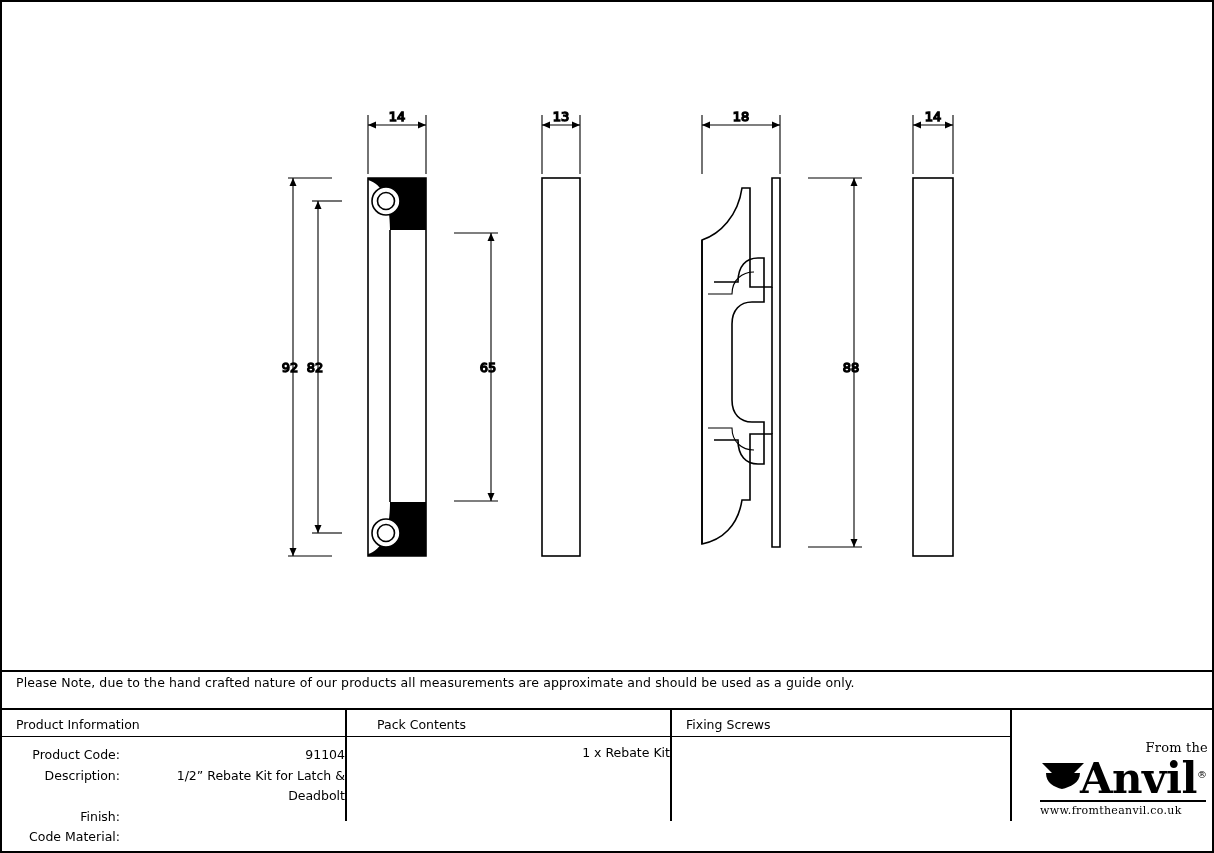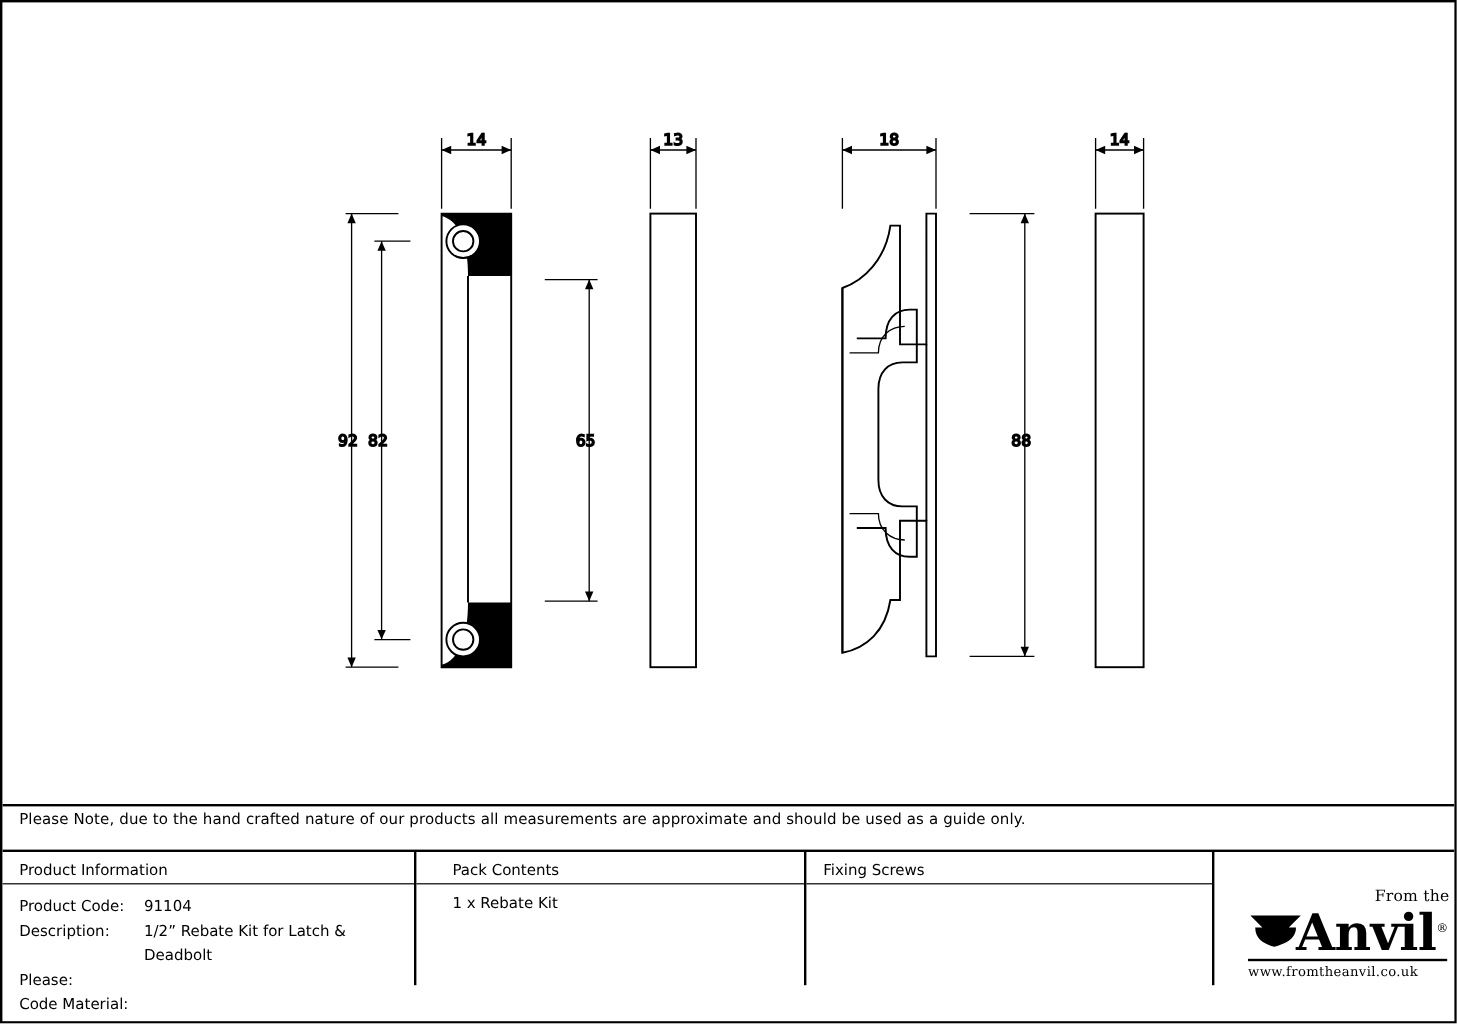--- a/index.html
+++ b/index.html
@@ -14,21 +14,21 @@
   #noteband .note{font-size:12.5px;padding-left:14px;letter-spacing:0.1px;}
   
   #table{position:absolute;left:0;top:706px;width:1210px;height:113px;border-top:2px solid #000;box-sizing:border-box;display:flex;}
   .col{box-sizing:border-box;height:100%;position:relative;}
   .col-pi{width:345px;border-right:2px solid #000;}
   .col-pc{width:325px;border-right:2px solid #000;padding-left:16px;}
   .col-fs{width:340px;border-right:2px solid #000;}
   .col-logo{flex:1;}
   .colhead{font-size:12.5px;padding:7px 0 0 14px;height:25px;box-sizing:border-box;}
   .headrule{position:absolute;left:0;right:0;top:26px;height:1px;background:#000;}
-  .colbody{padding:10px 0 0 14px;font-size:12.5px;}
+  .colbody{padding:10px 0 0 14px;font-size:12.5px;text-align:right;}
   .pi-row{display:flex;line-height:20.5px;}
   .pi-key{width:104px;flex:0 0 104px;}
   .pi-val{flex:1;}
   
   #logo{position:relative;width:100%;height:100%;}
   .logo-inner{position:absolute;left:28px;top:30px;width:168px;}
   .logo-from{font-family:"DejaVu Serif","Liberation Serif",serif;font-size:13px;text-align:right;width:150px;margin-left:18px;letter-spacing:0.2px;}
   .logo-anvil{font-family:"DejaVu Serif","Liberation Serif",serif;font-size:42px;font-weight:bold;line-height:40px;letter-spacing:-0.5px;position:relative;}
   .logo-reg{font-family:"DejaVu Serif","Liberation Serif",serif;font-size:10px;vertical-align:super;font-weight:normal;}
   .logo-url{font-family:"DejaVu Serif","Liberation Serif",serif;font-size:11px;margin-top:2px;letter-spacing:0.3px;}
@@ -174,21 +174,21 @@
       <div class="colbody">
         <div class="pi-row">
           <div class="pi-key">Product Code:</div>
           <div class="pi-val">91104</div>
         </div>
         <div class="pi-row">
           <div class="pi-key">Description:</div>
           <div class="pi-val">1/2” Rebate Kit for Latch &amp; Deadbolt</div>
         </div>
         <div class="pi-row">
-          <div class="pi-key">Please:</div>
+          <div class="pi-key">Finish:</div>
         </div>
         <div class="pi-row">
           <div class="pi-key">Code Material:</div>
         </div>
       </div>
     </div>
 
     <div class="col col-pc">
       <div class="colhead">Pack Contents</div>
       <div class="headrule"></div>

